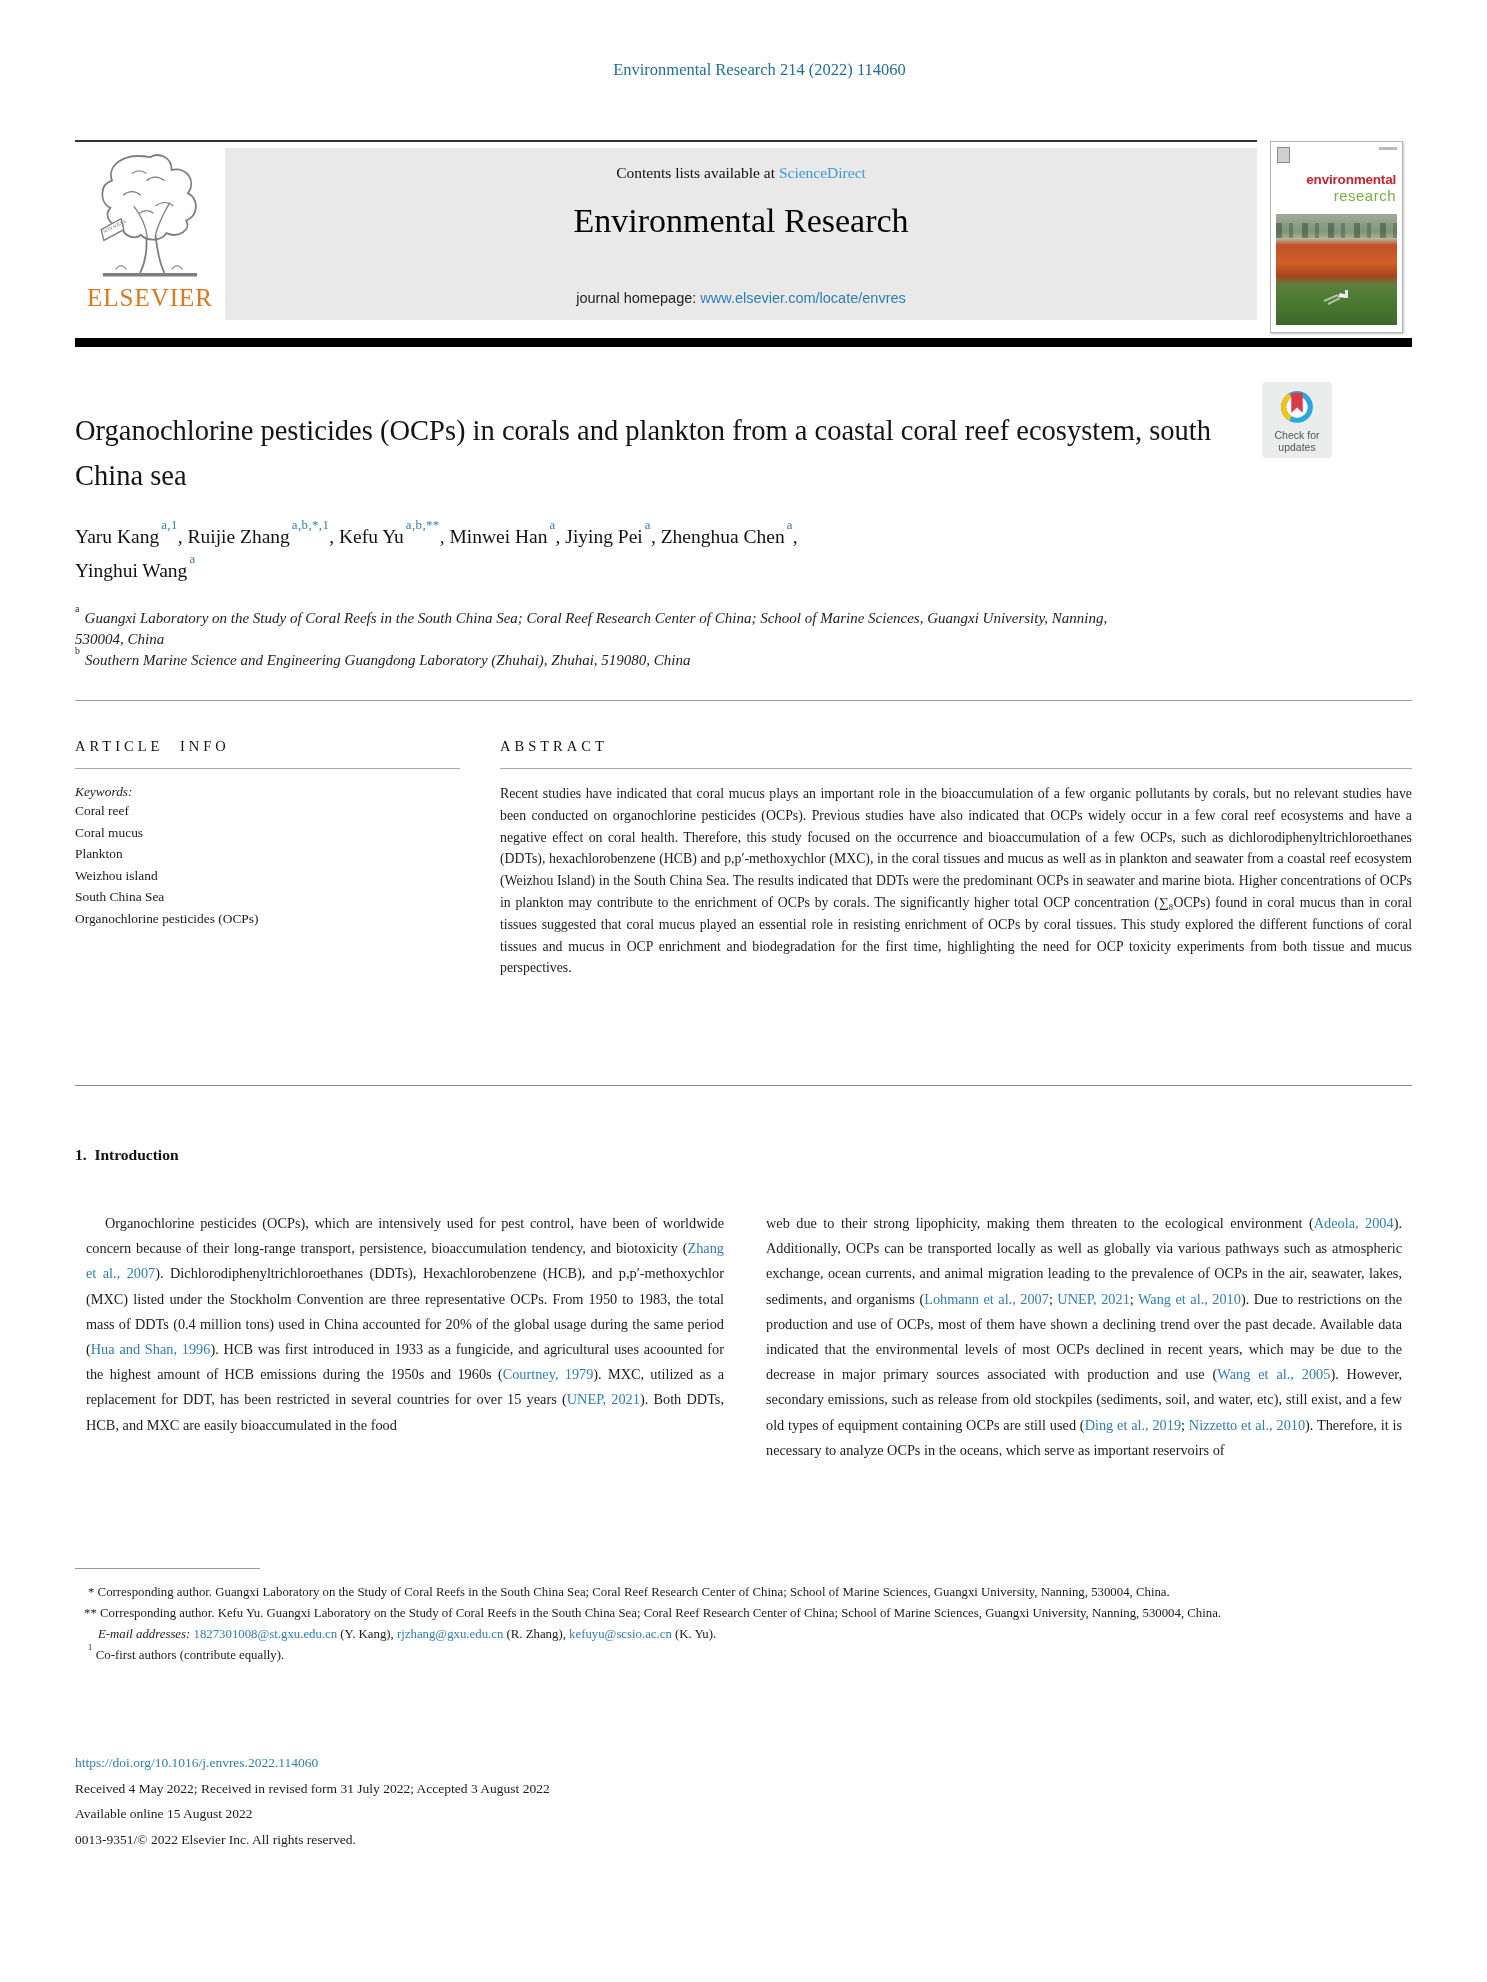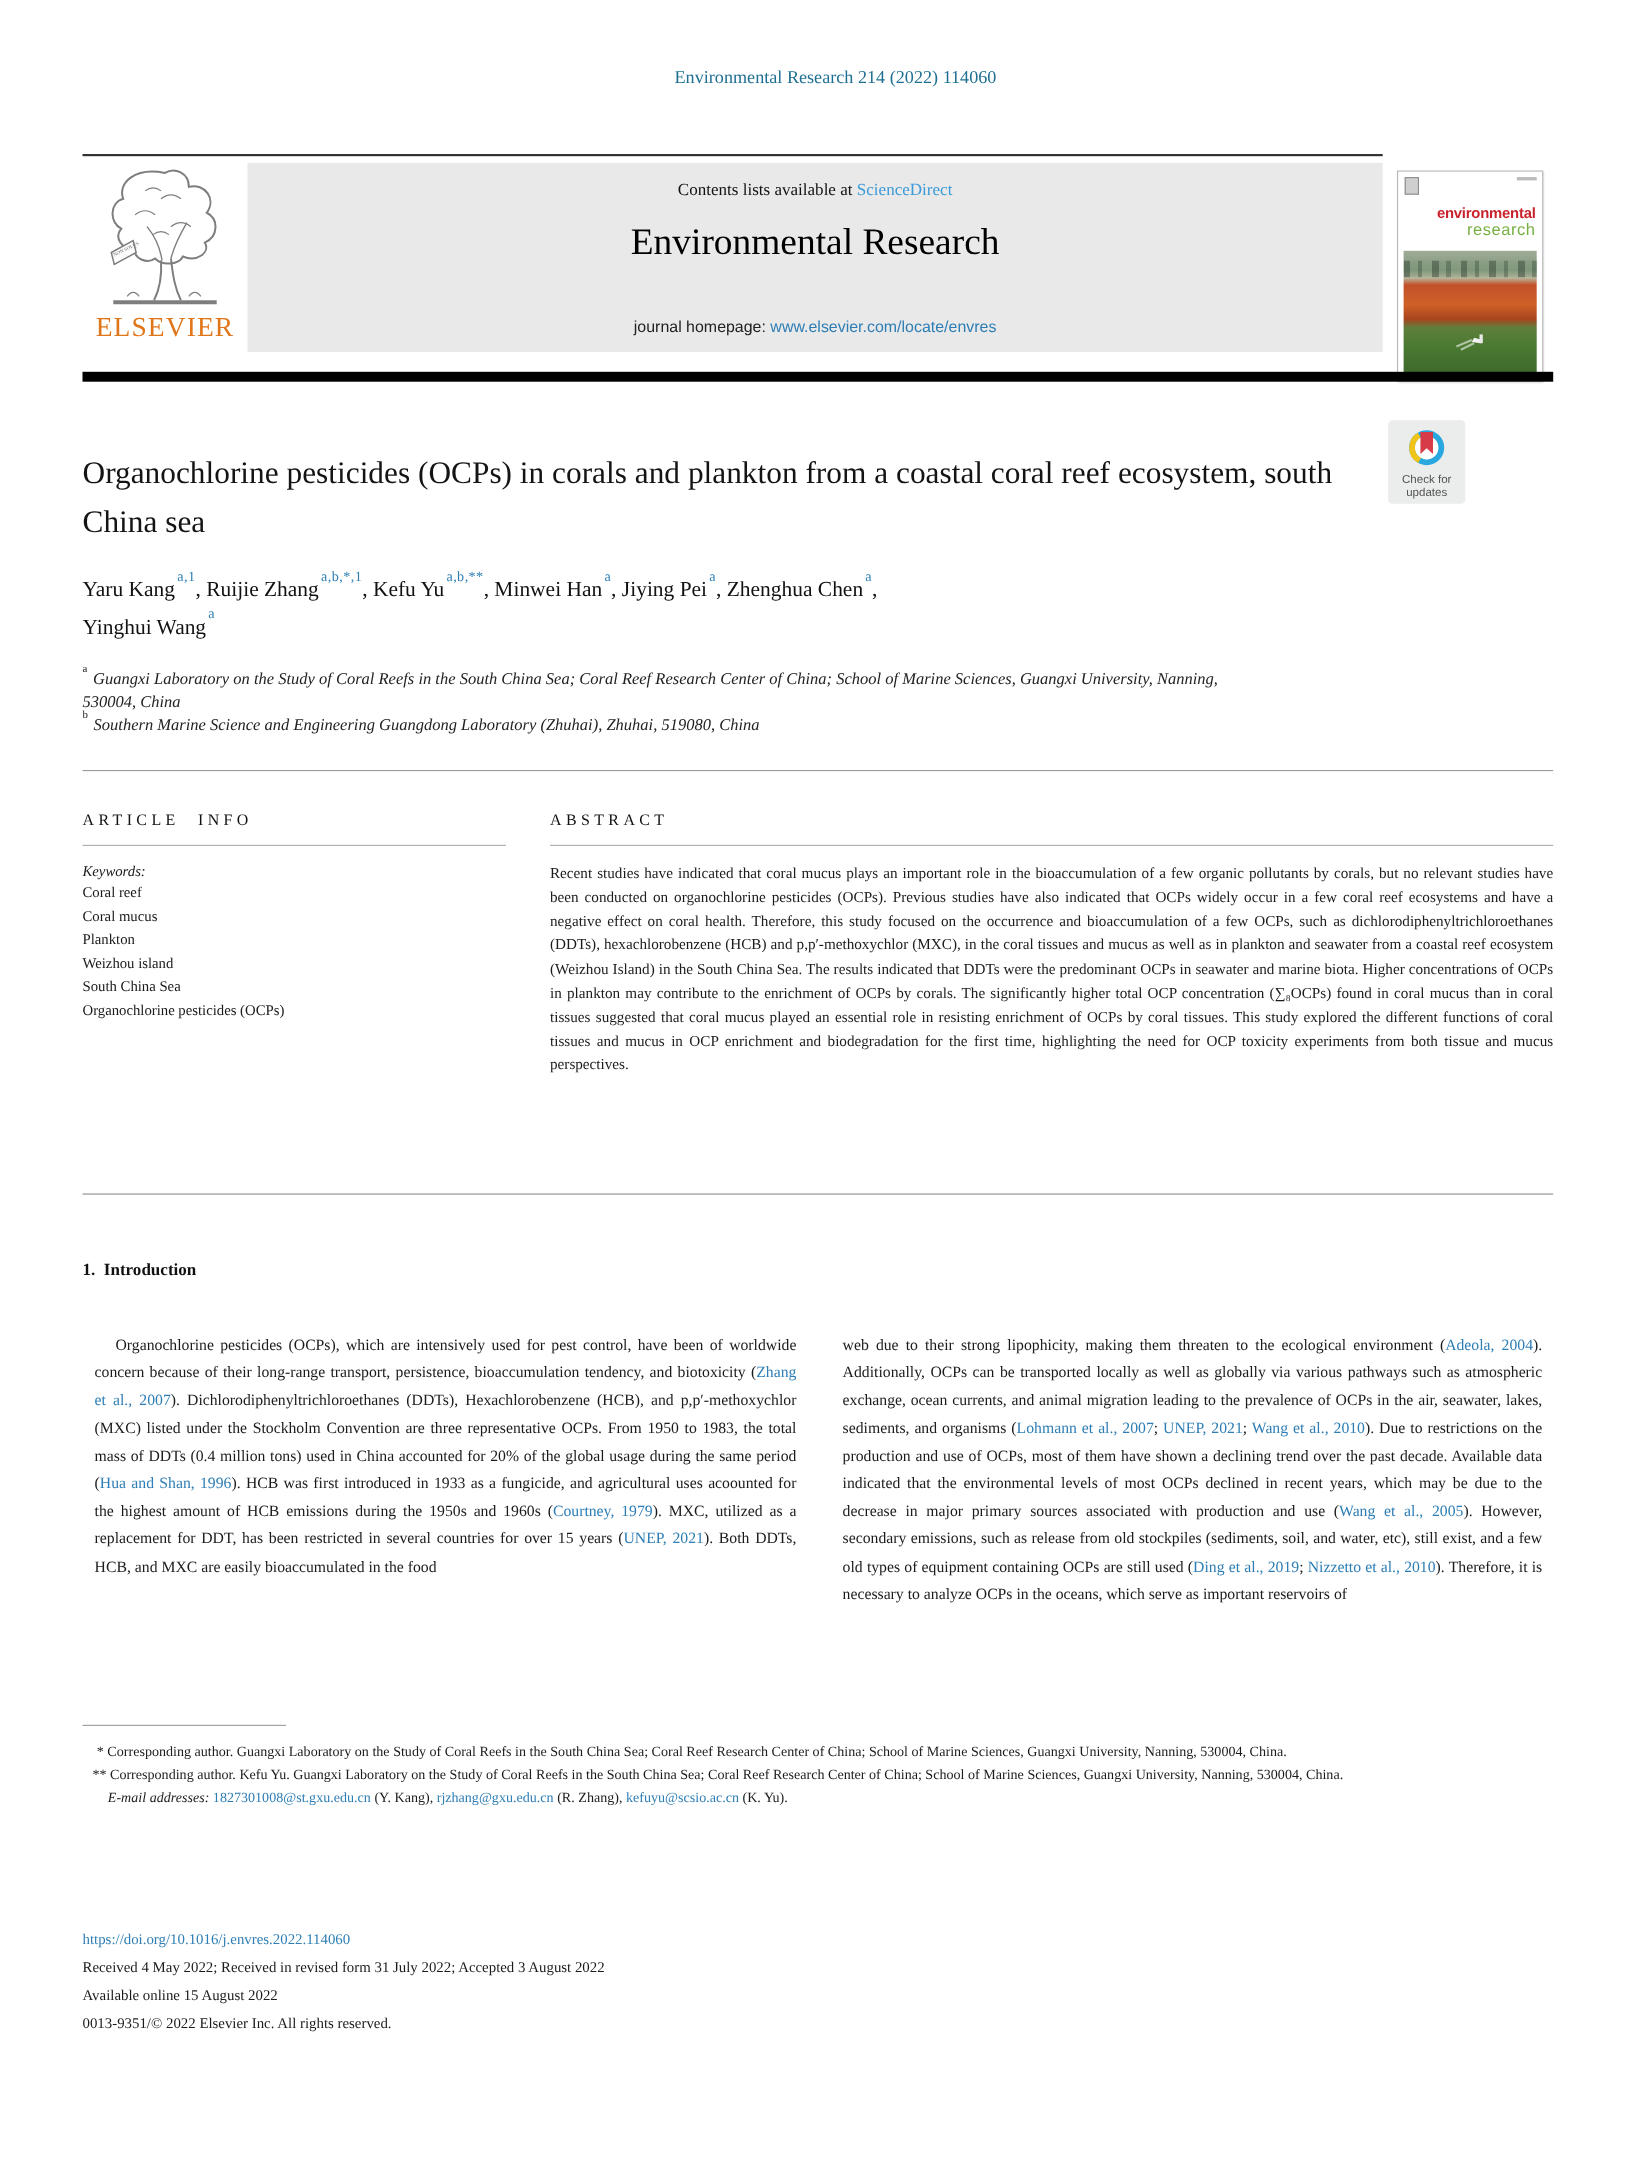--- a/index.html
+++ b/index.html
@@ -22,21 +22,21 @@
   .logo svg{display:block;margin:2px auto 0 auto;}
   .els-word{font-size:25px;color:var(--orange);letter-spacing:1px;margin-top:2px;
             font-family:"Liberation Serif",serif;}
   .graybox{flex:1;height:172px;background:var(--gray);position:relative;text-align:center;}
   .contents-line{margin-top:16px;font-size:15.5px;color:#111;}
   .sd{color:var(--sd);cursor:pointer;}
   .jtitle{margin-top:20px;font-size:34px;color:#000000;}
   .homepage-line{position:absolute;bottom:14px;left:0;width:100%;
                  font-family:"Liberation Sans",sans-serif;font-size:14.5px;color:#222;}
 
-  .cover{position:absolute;left:1270px;top:155px;width:131px;height:190px;background:#fff;
+  .cover{position:absolute;left:1270px;top:141px;width:131px;height:190px;background:#fff;
          border:1px solid #b5b5b5;box-shadow:1px 1px 2px rgba(0,0,0,.25);overflow:hidden;}
   .cover-glyph{position:absolute;top:5px;left:6px;width:11px;height:14px;background:#cfcfcf;
                border:1px solid #8a8a8a;}
   .cover-issn{position:absolute;top:5px;right:5px;width:18px;height:3px;background:#bbb;}
   .cover-t1{position:absolute;top:30px;right:6px;font-family:"Liberation Sans",sans-serif;
             font-weight:bold;font-size:13.5px;color:var(--cred);letter-spacing:-0.2px;}
   .cover-t2{position:absolute;top:45px;right:6px;font-family:"Liberation Sans",sans-serif;
             font-size:15px;color:var(--cgreen);letter-spacing:.5px;}
   .cover-art{position:absolute;left:5px;right:5px;top:72px;bottom:7px;
              background:linear-gradient(180deg,#9fab97 0%,#80997d 16%,#b7b89f 22%,
@@ -203,20 +203,21 @@
   <div class="col col-right">
     <p class="body"><span>web due to their strong lipophicity, making them threaten to the ecological environment (</span><span class="lnk">Adeola, 2004</span><span>). Additionally, OCPs can be transported locally as well as globally via various pathways such as atmospheric exchange, ocean currents, and animal migration leading to the prevalence of OCPs in the air, seawater, lakes, sediments, and organisms (</span><span class="lnk">Lohmann et al., 2007</span><span>; </span><span class="lnk">UNEP, 2021</span><span>; </span><span class="lnk">Wang et al., 2010</span><span>). Due to restrictions on the production and use of OCPs, most of them have shown a declining trend over the past decade. Available data indicated that the environmental levels of most OCPs declined in recent years, which may be due to the decrease in major primary sources associated with production and use (</span><span class="lnk">Wang et al., 2005</span><span>). However, secondary emissions, such as release from old stockpiles (sediments, soil, and water, etc), still exist, and a few old types of equipment containing OCPs are still used (</span><span class="lnk">Ding et al., 2019</span><span>; </span><span class="lnk">Nizzetto et al., 2010</span><span>). Therefore, it is necessary to analyze OCPs in the oceans, which serve as important reservoirs of</span></p>
   </div>
 
   <div class="fn-rule"></div>
 
   <div class="footnotes">
     <p class="fn fn-1"><span>* Corresponding author. Guangxi Laboratory on the Study of Coral Reefs in the South China Sea; Coral Reef Research Center of China; School of Marine Sciences, Guangxi University, Nanning, 530004, China.</span></p>
     <p class="fn fn-2"><span>** Corresponding author. Kefu Yu. Guangxi Laboratory on the Study of Coral Reefs in the South China Sea; Coral Reef Research Center of China; School of Marine Sciences, Guangxi University, Nanning, 530004, China.</span></p>
     <p class="fn fn-email"><span class="it">E-mail addresses: </span><span class="lnk">1827301008@st.gxu.edu.cn</span><span> (Y. Kang), </span><span class="lnk">rjzhang@gxu.edu.cn</span><span> (R. Zhang), </span><span class="lnk">kefuyu@scsio.ac.cn</span><span> (K. Yu).</span></p>
+    <p class="fn fn-cf"><sup>1</sup><span> Co-first authors (contribute equally).</span></p>
   </div>
 
   <div class="footer">
     <div class="lnk">https://doi.org/10.1016/j.envres.2022.114060</div>
     <div>Received 4 May 2022; Received in revised form 31 July 2022; Accepted 3 August 2022</div>
     <div>Available online 15 August 2022</div>
     <div>0013-9351/© 2022 Elsevier Inc. All rights reserved.</div>
   </div>
 
 </div>

